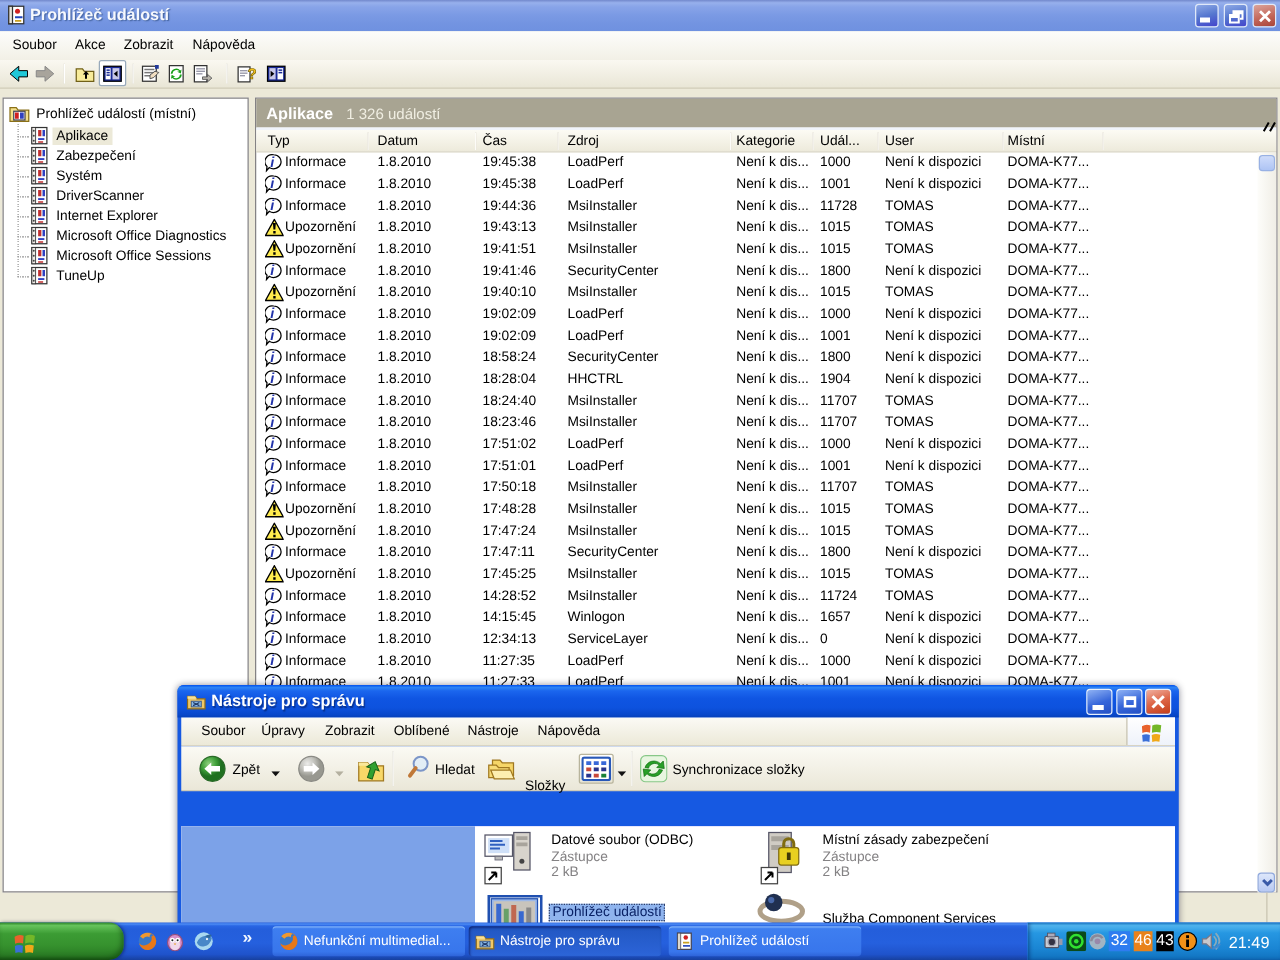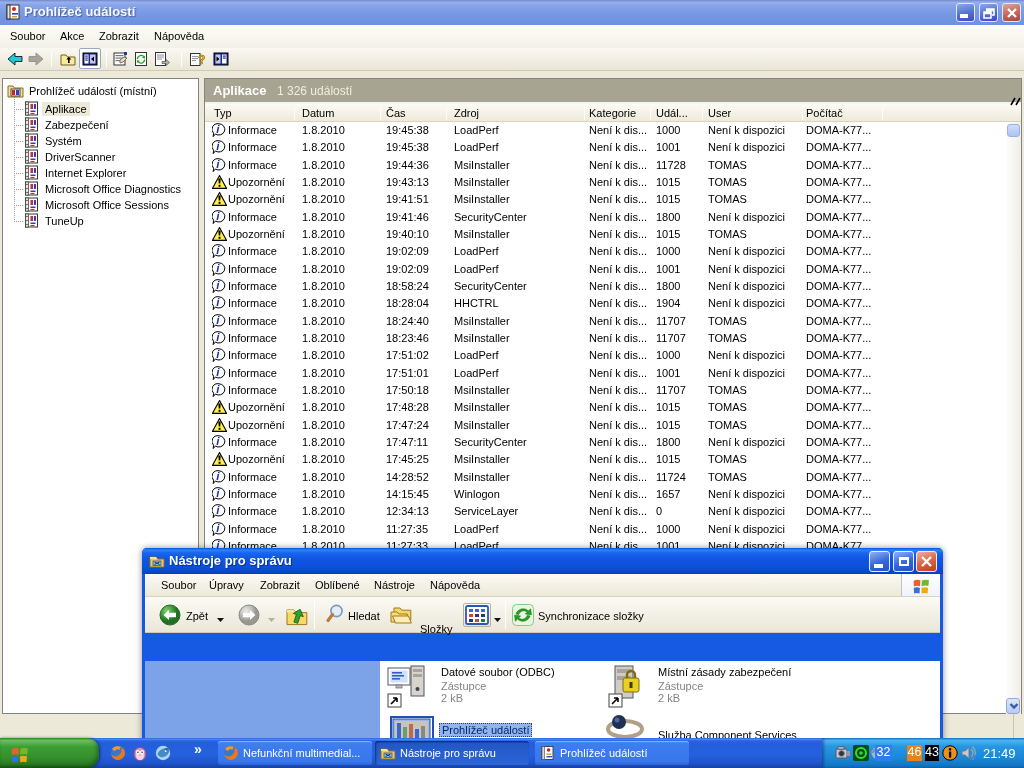--- a/index.html
+++ b/index.html
@@ -216,21 +216,21 @@
         </div>
 <div class="ab" style="left:0;top:23px;width:816px;height:2px;background:#f0f4fb;"></div>
 <div class="ab" style="left:0;top:25px;width:816px;height:18px;background:linear-gradient(180deg,#fcfbf4,#edeadb);border-bottom:1px solid #d8d4c2;">
 <div class="ab" style="left:9px;top:3px;color:#000;">Typ</div>
 <div class="ab" style="left:97px;top:3px;color:#000;">Datum</div>
 <div class="ab" style="left:181px;top:3px;color:#000;">Čas</div>
 <div class="ab" style="left:249px;top:3px;color:#000;">Zdroj</div>
 <div class="ab" style="left:384px;top:3px;color:#000;">Kategorie</div>
 <div class="ab" style="left:451px;top:3px;color:#000;">Udál...</div>
 <div class="ab" style="left:503px;top:3px;color:#000;">User</div>
-<div class="ab" style="left:601px;top:3px;color:#000;">Počítač</div>
+<div class="ab" style="left:601px;top:3px;color:#000;">Místní</div>
 <div class="hsep" style="left:89px;top:2px;height:14px;"></div>
 <div class="hsep" style="left:175px;top:2px;height:14px;"></div>
 <div class="hsep" style="left:241px;top:2px;height:14px;"></div>
 <div class="hsep" style="left:379px;top:2px;height:14px;"></div>
 <div class="hsep" style="left:445px;top:2px;height:14px;"></div>
 <div class="hsep" style="left:497px;top:2px;height:14px;"></div>
 <div class="hsep" style="left:597px;top:2px;height:14px;"></div>
 <div class="hsep" style="left:677px;top:2px;height:14px;"></div>
 <div class="ab" style="left:803px;top:-7px;"><svg width="14" height="10">
               <path d="M3 8 L7 1 M8 8 L12 1" stroke="#000" stroke-width="1.6"></path>
@@ -850,21 +850,21 @@
 <span style="position:absolute;left:31px;top:7px;"><svg width="16" height="16" viewBox="0 0 16 16" style="">
             <rect width="16" height="16" rx="2" fill="#0a4a1a"></rect>
             <circle cx="8" cy="8" r="5" fill="none" stroke="#30e030" stroke-width="2"></circle>
             <circle cx="8" cy="8" r="1.8" fill="#30e030"></circle>
           </svg></span>
 <span style="position:absolute;left:47px;top:7px;"><svg width="18" height="16" viewBox="0 0 18 16" style="">
             <circle cx="9" cy="8" r="6.5" fill="#b8bcc0" fill-opacity="0.85"></circle>
             <path d="M4 8 a5 5 0 0 1 9 -2.5" stroke="#889" stroke-width="2" fill="none"></path>
             <circle cx="9" cy="8" r="2.3" fill="#98a"></circle>
           </svg></span>
-<span style="position:absolute;left:53px;top:7px;width:17px;height:16px;background:#2e7cf0;color:#fff;font-size:12.5px;text-align:center;">32</span>
+<span style="position:absolute;left:65px;top:7px;width:17px;height:16px;background:#2e7cf0;color:#fff;font-size:12.5px;text-align:center;">32</span>
 <span style="position:absolute;left:85px;top:7px;width:15px;height:16px;background:#e8821a;color:#fff;font-size:12.5px;text-align:center;">46</span>
 <span style="position:absolute;left:103px;top:7px;width:14px;height:16px;background:#000;color:#fff;font-size:12.5px;text-align:center;">43</span>
 <span style="position:absolute;left:120px;top:7px;"><svg width="16" height="16" viewBox="0 0 16 16" style="">
             <circle cx="8" cy="8" r="7.2" fill="#f09018" stroke="#000" stroke-width="1"></circle>
             <rect x="6.9" y="3.2" width="2.3" height="2.3" fill="#000"></rect>
             <rect x="6.9" y="6.6" width="2.3" height="6" fill="#000"></rect>
           </svg></span>
 <span style="position:absolute;left:138px;top:7px;"><svg width="18" height="16" viewBox="0 0 18 16" style="">
             <path d="M2 6 L5 6 L9 2.5 L9 13.5 L5 10 L2 10 Z" fill="#c8c8cc" stroke="#778"></path>
             <path d="M11 4 q4 4 0 8 M12.5 1.5 q6 6.5 0 13" stroke="#8ab" stroke-width="1.4" fill="none"></path>

